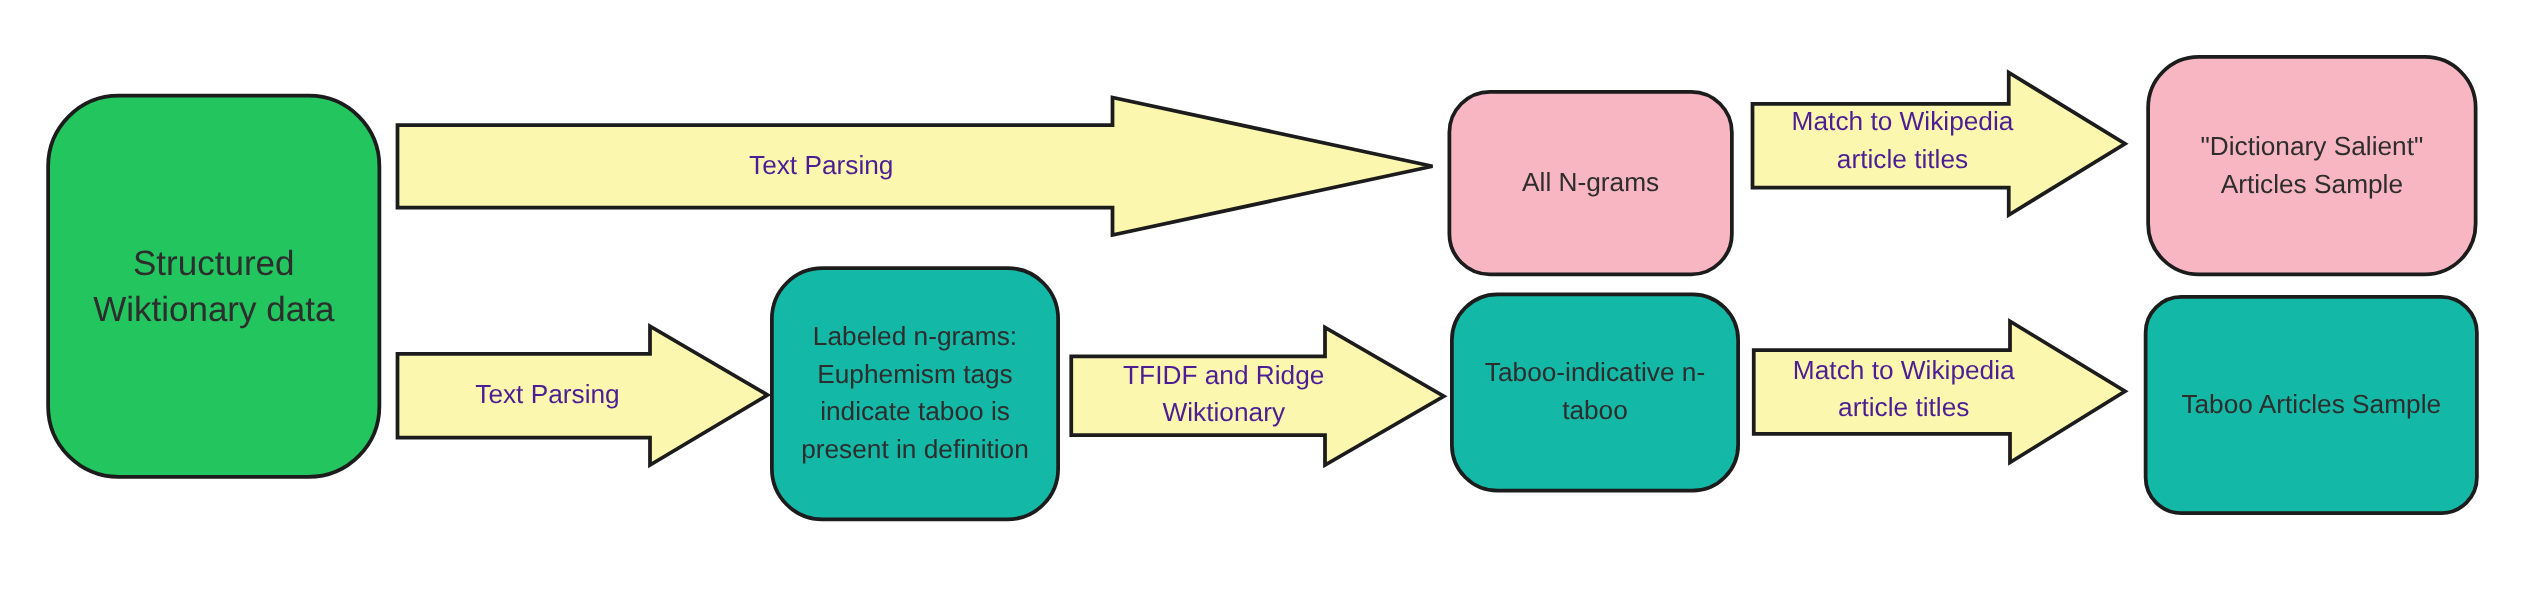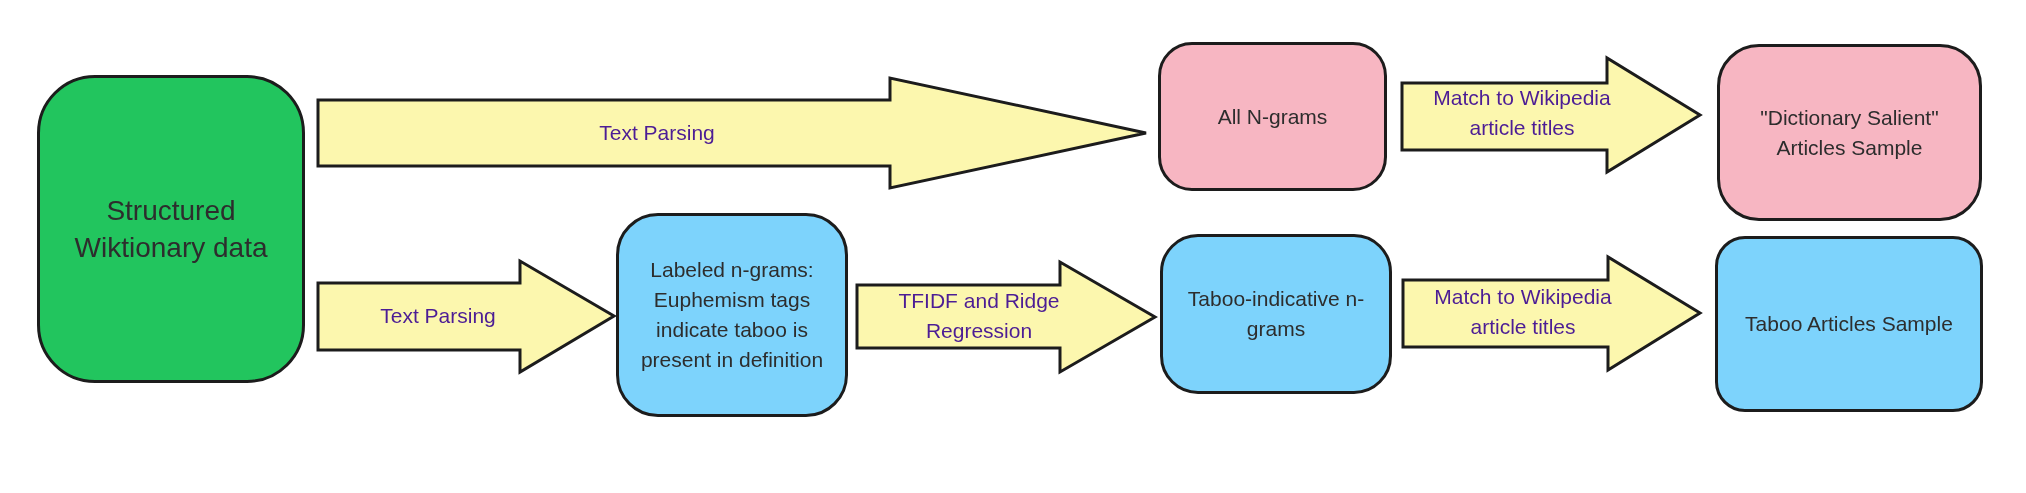--- a/index.html
+++ b/index.html
@@ -24,24 +24,24 @@
     align-items: center;
     justify-content: center;
     text-align: center;
     white-space: pre-line;
     font-size: 21px;
     line-height: 30px;
     color: #2d2d2d;
   }
   .node.purple { background: #22c55e; border-radius: 58px; font-size: 28px; line-height: 37px; }
   .node.pink   { background: #f7b6c2; }
-  .node.blue   { background: #7dd3fc; }
+  .node.blue   { background: #14b8a6; }
 
   #node-source         { left: 37px;   top: 75px;  width: 268px; height: 308px; }
-  #node-all-ngrams     { left: 1158px; top: 42px;  width: 229px; height: 149px; border-radius: 34px; }
+  #node-all-ngrams     { left: 1158px; top: 72px;  width: 229px; height: 149px; border-radius: 34px; }
   #node-dict-salient   { left: 1717px; top: 44px;  width: 265px; height: 177px; border-radius: 42px; }
   #node-labeled-ngrams { left: 616px;  top: 213px; width: 232px; height: 204px; border-radius: 42px; }
   #node-taboo-ngrams   { left: 1160px; top: 234px; width: 232px; height: 160px; border-radius: 38px; }
   #node-taboo-articles { left: 1715px; top: 236px; width: 268px; height: 176px; border-radius: 30px; }
 
   svg.arrows {
     position: absolute;
     left: 0; top: 0;
     width: 2026px; height: 493px;
   }
@@ -95,29 +95,29 @@
 
   <div class="node blue" id="node-labeled-ngrams">
     <span>Labeled n-grams:
 Euphemism tags
 indicate taboo is
 present in definition</span>
   </div>
 
   <div class="node blue" id="node-taboo-ngrams">
     <span>Taboo-indicative n-
-grams</span>
+taboo</span>
   </div>
 
   <div class="node blue" id="node-taboo-articles">
     <span>Taboo Articles Sample</span>
   </div>
 
   <div class="arrow-label" id="label-text-parsing-top">Text Parsing</div>
   <div class="arrow-label" id="label-match-top">Match to Wikipedia
 article titles</div>
   <div class="arrow-label" id="label-text-parsing-bottom">Text Parsing</div>
   <div class="arrow-label" id="label-tfidf">TFIDF and Ridge
-Regression</div>
+Wiktionary</div>
   <div class="arrow-label" id="label-match-bottom">Match to Wikipedia
 article titles</div>
 
 </div>
 
 </body></html>

